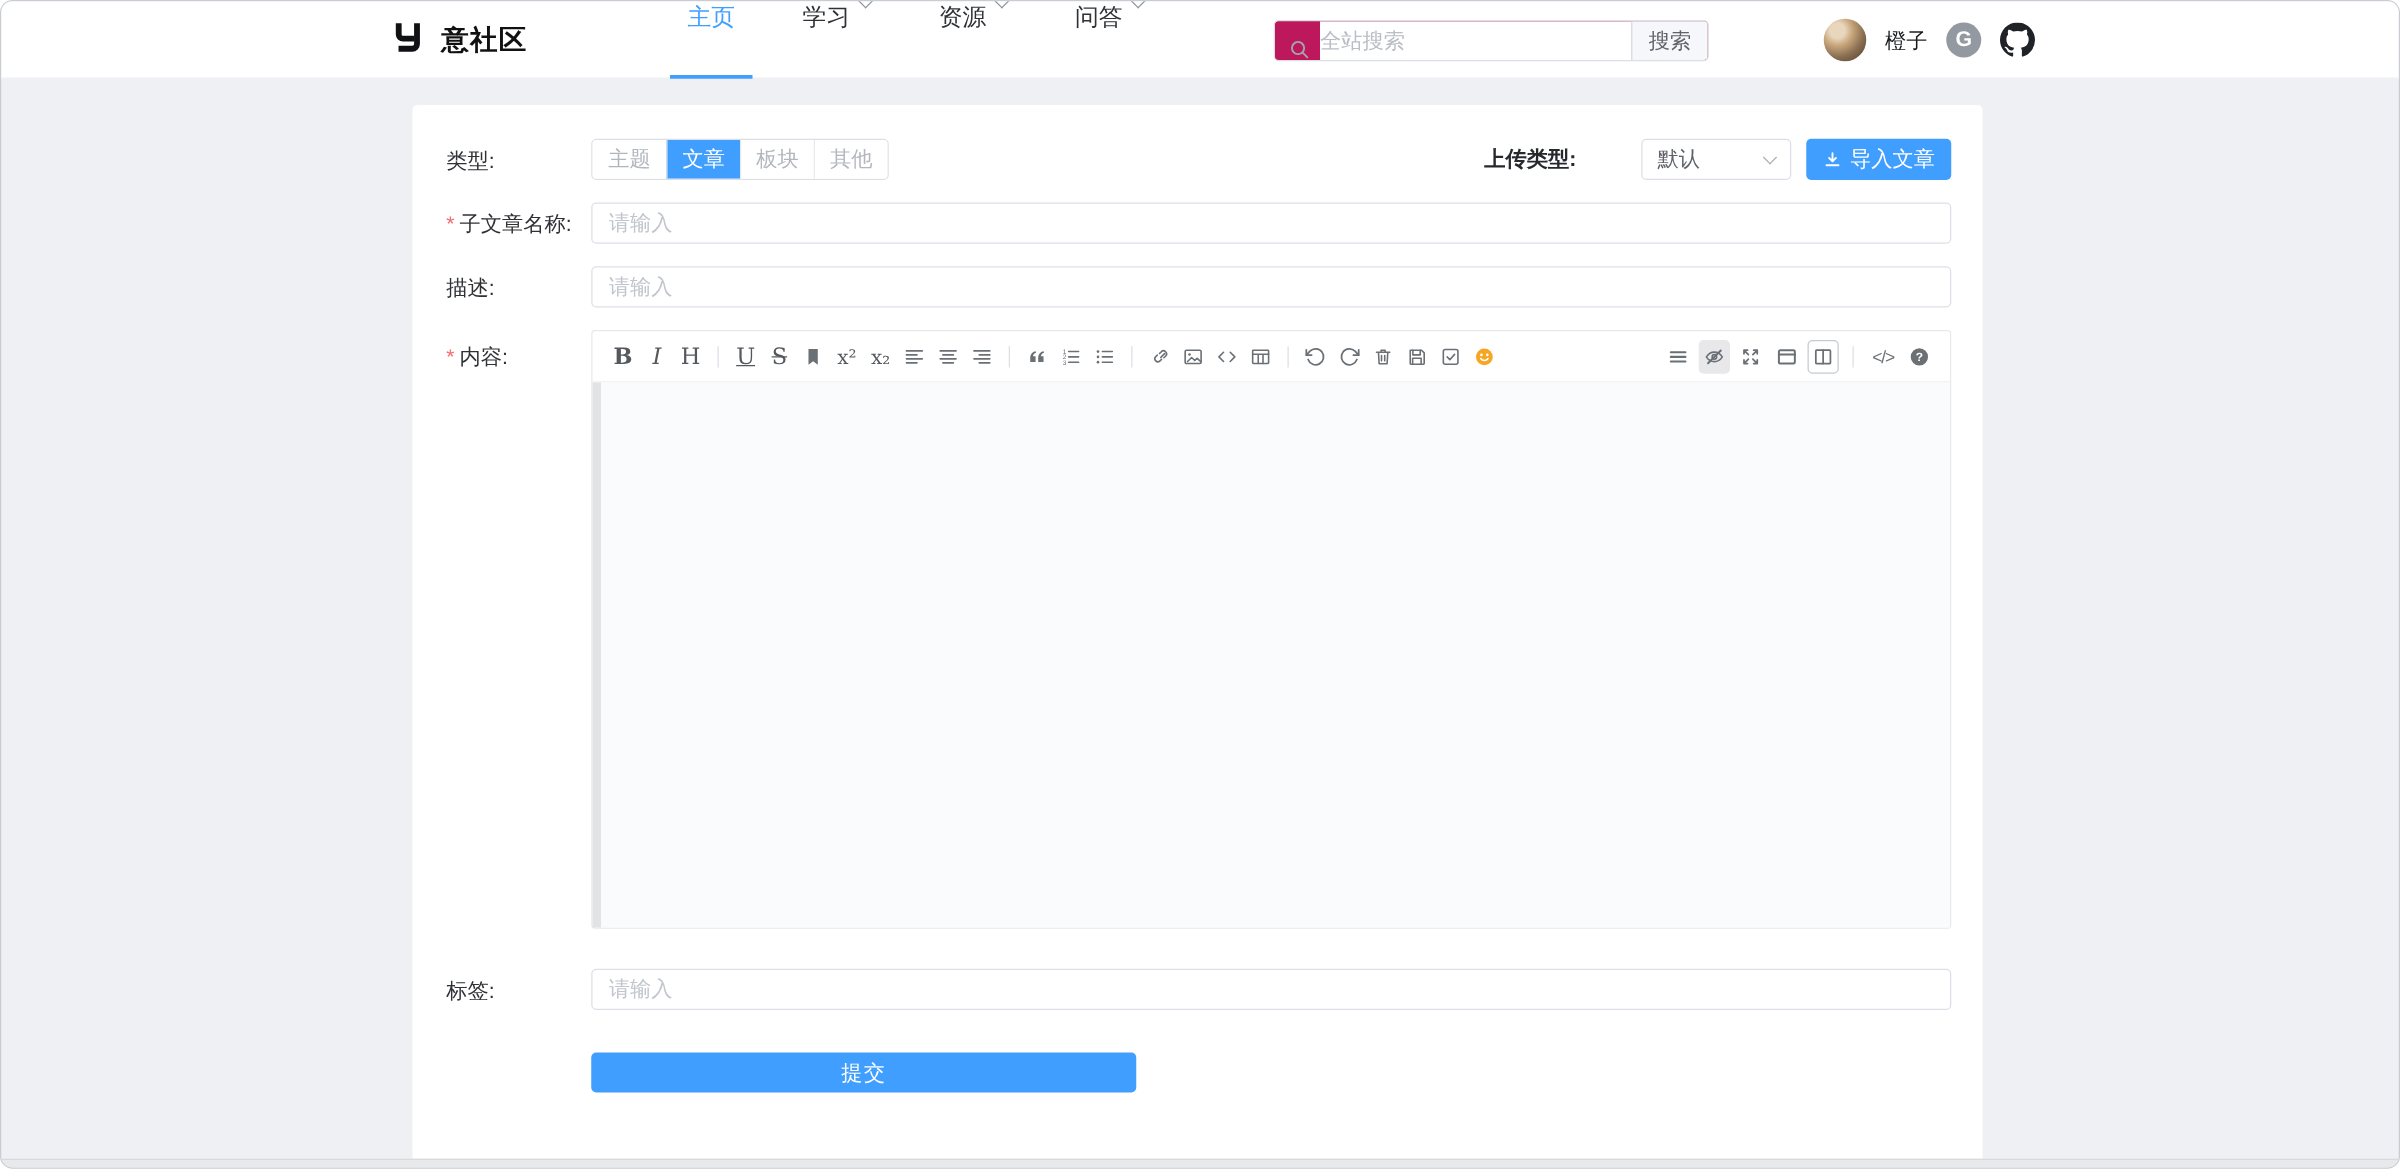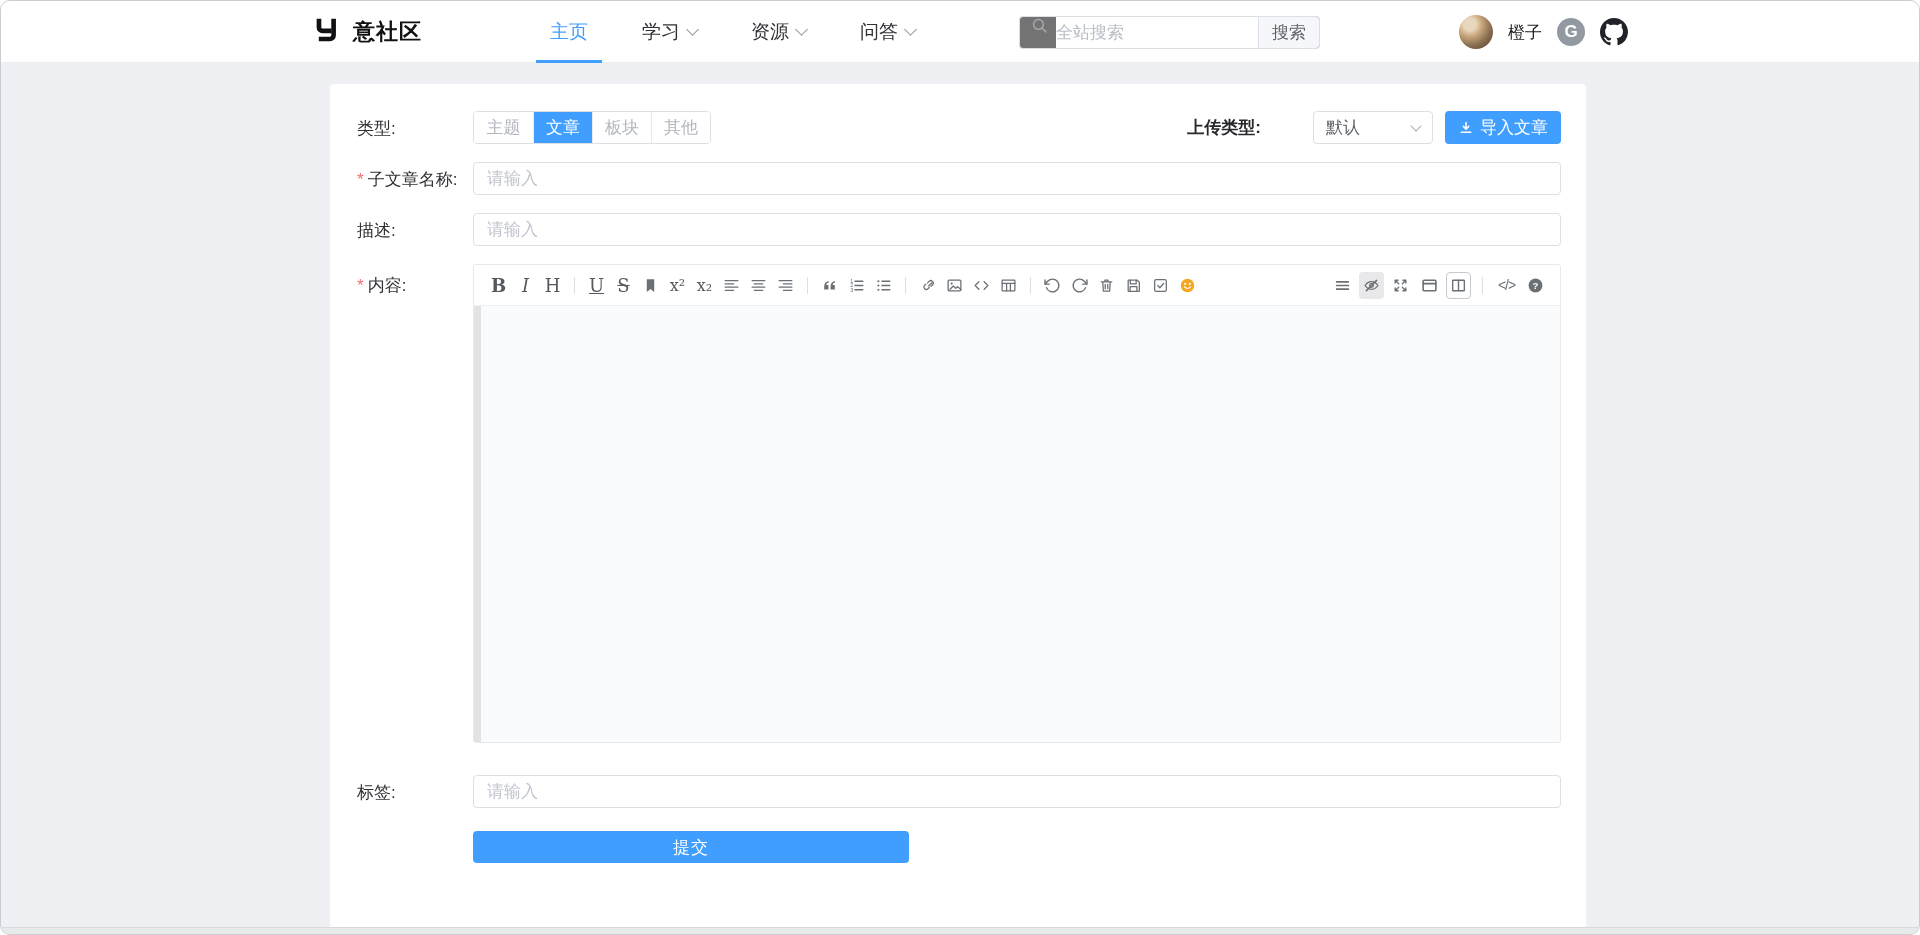--- a/index.html
+++ b/index.html
@@ -5,25 +5,25 @@
   * { box-sizing: border-box; margin: 0; padding: 0; }
   html,body { width:1920px; height:935px; }
   body { font-family:"Liberation Sans","DejaVu Sans",sans-serif; background:#fff; }
   .frame { position:absolute; inset:0; border:1px solid #c9cdd3; border-radius:10px; overflow:hidden; background:#eef0f4; }
 
   
   .navbar { position:absolute; top:0; left:0; right:0; height:62px; background:#fff; border-bottom:1px solid #eceef1; }
   .brand { position:absolute; left:313px; top:0; height:62px; display:flex; align-items:center; gap:11px; cursor:pointer; }
   .brand-name { font-size:22px; font-weight:bold; color:#111; letter-spacing:1px; }
   .nav { position:absolute; left:545px; top:0; height:62px; display:flex; align-items:center; gap:46px; }
-  .nav-item { position:relative; height:62px; display:flex; align-items:center; gap:8px; font-size:19px; color:#2f3135; cursor:pointer; padding:0 4px; }
+  .nav-item { position:relative; height:62px; display:flex; align-items:flex-start; gap:8px; font-size:19px; color:#2f3135; cursor:pointer; padding:0 4px; }
   .nav-item.active { color:#409eff; }
   .nav-item.active::after { content:""; position:absolute; left:-10px; right:-10px; bottom:0; height:3px; background:#409eff; }
   .chev { width:9px; height:9px; border-right:1.8px solid #8f949b; border-bottom:1.8px solid #8f949b; transform:rotate(45deg); margin-top:-5px; }
-  .search-group { position:absolute; left:1018px; top:15px; width:301px; height:33px; display:flex; align-items:flex-start; border:1px solid #dcdfe6; border-radius:4px; background:#737373; overflow:hidden; }
+  .search-group { position:absolute; left:1018px; top:15px; width:348px; height:33px; display:flex; align-items:flex-end; border:1px solid #dcdfe6; border-radius:4px; background:#be185d; overflow:hidden; }
   .search-group .mag { margin:0 8px 0 11px; display:flex; }
   .search-input { flex:1; border:none; outline:none; font-size:17px; color:#333; height:100%; min-width:0; }
   .search-input::placeholder { color:#b9bdc5; }
   .search-btn { width:62px; height:33px; margin:-1px -1px -1px 0; background:#f5f7fa; border:1px solid #dcdfe6; color:#5f6368; font-size:17px; cursor:pointer; font-family:inherit; }
   .user { position:absolute; left:1458px; top:0; height:62px; display:flex; align-items:center; gap:15px; }
   .avatar { width:34px; height:34px; border-radius:50%; cursor:pointer;
             background:radial-gradient(circle at 32% 28%, #e8d7bd 0 18%, #caa87e 35%, #8a6f52 62%, #4c3a2a 100%); }
   .uname { font-size:17px; color:#18191b; cursor:pointer; }
   .gitee-badge { width:28px; height:28px; border-radius:50%; background:#9399a0; color:#fff; display:flex; align-items:center; justify-content:center; font-size:17px; font-weight:bold; cursor:pointer; }
   .gh { display:flex; cursor:pointer; }
@@ -67,21 +67,21 @@
   .act-bg { background:#e8e8ea; }
   .act-border { border:1px solid #c6c9cd; }
   .ed-body { flex:1; display:flex; min-height:0; }
   .ed-input { width:540px; flex:0 0 540px; background:#fff; padding:13px 15px; font-size:17px; cursor:text; }
   .caret { display:inline-block; width:2px; height:20px; background:#45484d; vertical-align:-4px; margin-right:1px; }
   .ed-placeholder { color:#9aa0a6; }
   .ed-divider { width:7px; flex:0 0 7px; background:#e1e3e5; cursor:col-resize; }
   .ed-preview { flex:1; background:#fafbfc; }
 
   .submit-btn { margin-left:116px; width:436px; height:32px; background:#409eff; color:#fff; border:none; border-radius:4px; font-size:17px; cursor:pointer; font-family:inherit; letter-spacing:1px; }
-  .submit-row { margin-top:23px; }
+  .submit-row { margin-top:34px; }
 
   .bottom-strip { position:absolute; left:0; right:0; bottom:0; height:7px; background:#e8e9eb; border-top:1px solid #d8d9db; }
 </style>
 </head>
 <body>
 
 <div class="frame">
 
   <header class="navbar">
     <div class="brand">

